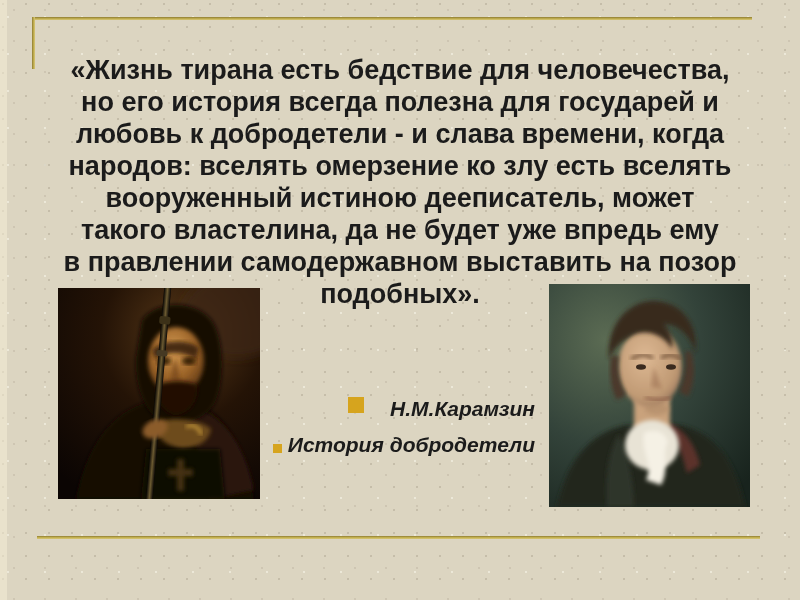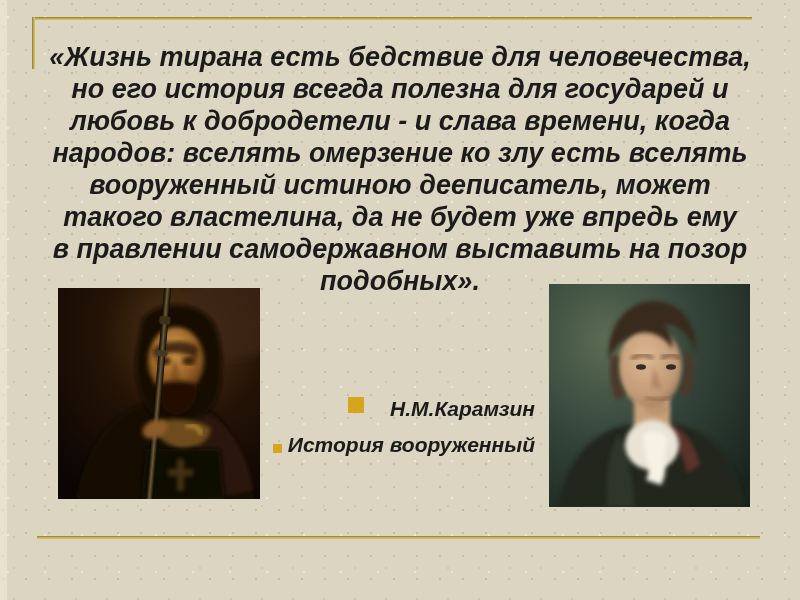--- a/index.html
+++ b/index.html
@@ -40,24 +40,23 @@
   }
   .rule-bottom {
     position: absolute;
     left: 37px; top: 536px;
     width: 723px; height: 3px;
     background: linear-gradient(180deg, #8d7b35 0%, #bfac4b 45%, #d9c878 100%);
   }
 
   .quote {
     position: absolute;
-    left: 40px; top: 41px;
+    left: 40px; top: 54px;
     width: 720px;
     text-align: center;
-    font-style: italic;
     font-weight: 700;
     font-size: 27px;
     line-height: 32px;
     color: #1b1b1b;
     letter-spacing: 0px;
   }
 
   .portrait {
     position: absolute;
     display: block;
@@ -171,21 +170,21 @@
     </svg>
   </div>
 
   <div class="credit">
     <div class="credit-author">
       <span class="bullet-large"></span>
       <span>Н.М.Карамзин</span>
     </div>
     <div class="credit-work">
       <span class="bullet-small"></span>
-      <div>История вооруженный</div>
+      <div>История добродетели</div>
     </div>
   </div>
 
   <div class="portrait portrait-right">
     <svg viewBox="0 0 201 223" preserveAspectRatio="none" aria-hidden="true">
       <defs>
         <radialGradient id="rbg" cx="28%" cy="25%" r="95%">
           <stop offset="0" stop-color="#5b6b53"></stop>
           <stop offset="0.5" stop-color="#33433a"></stop>
           <stop offset="1" stop-color="#18231d"></stop>

